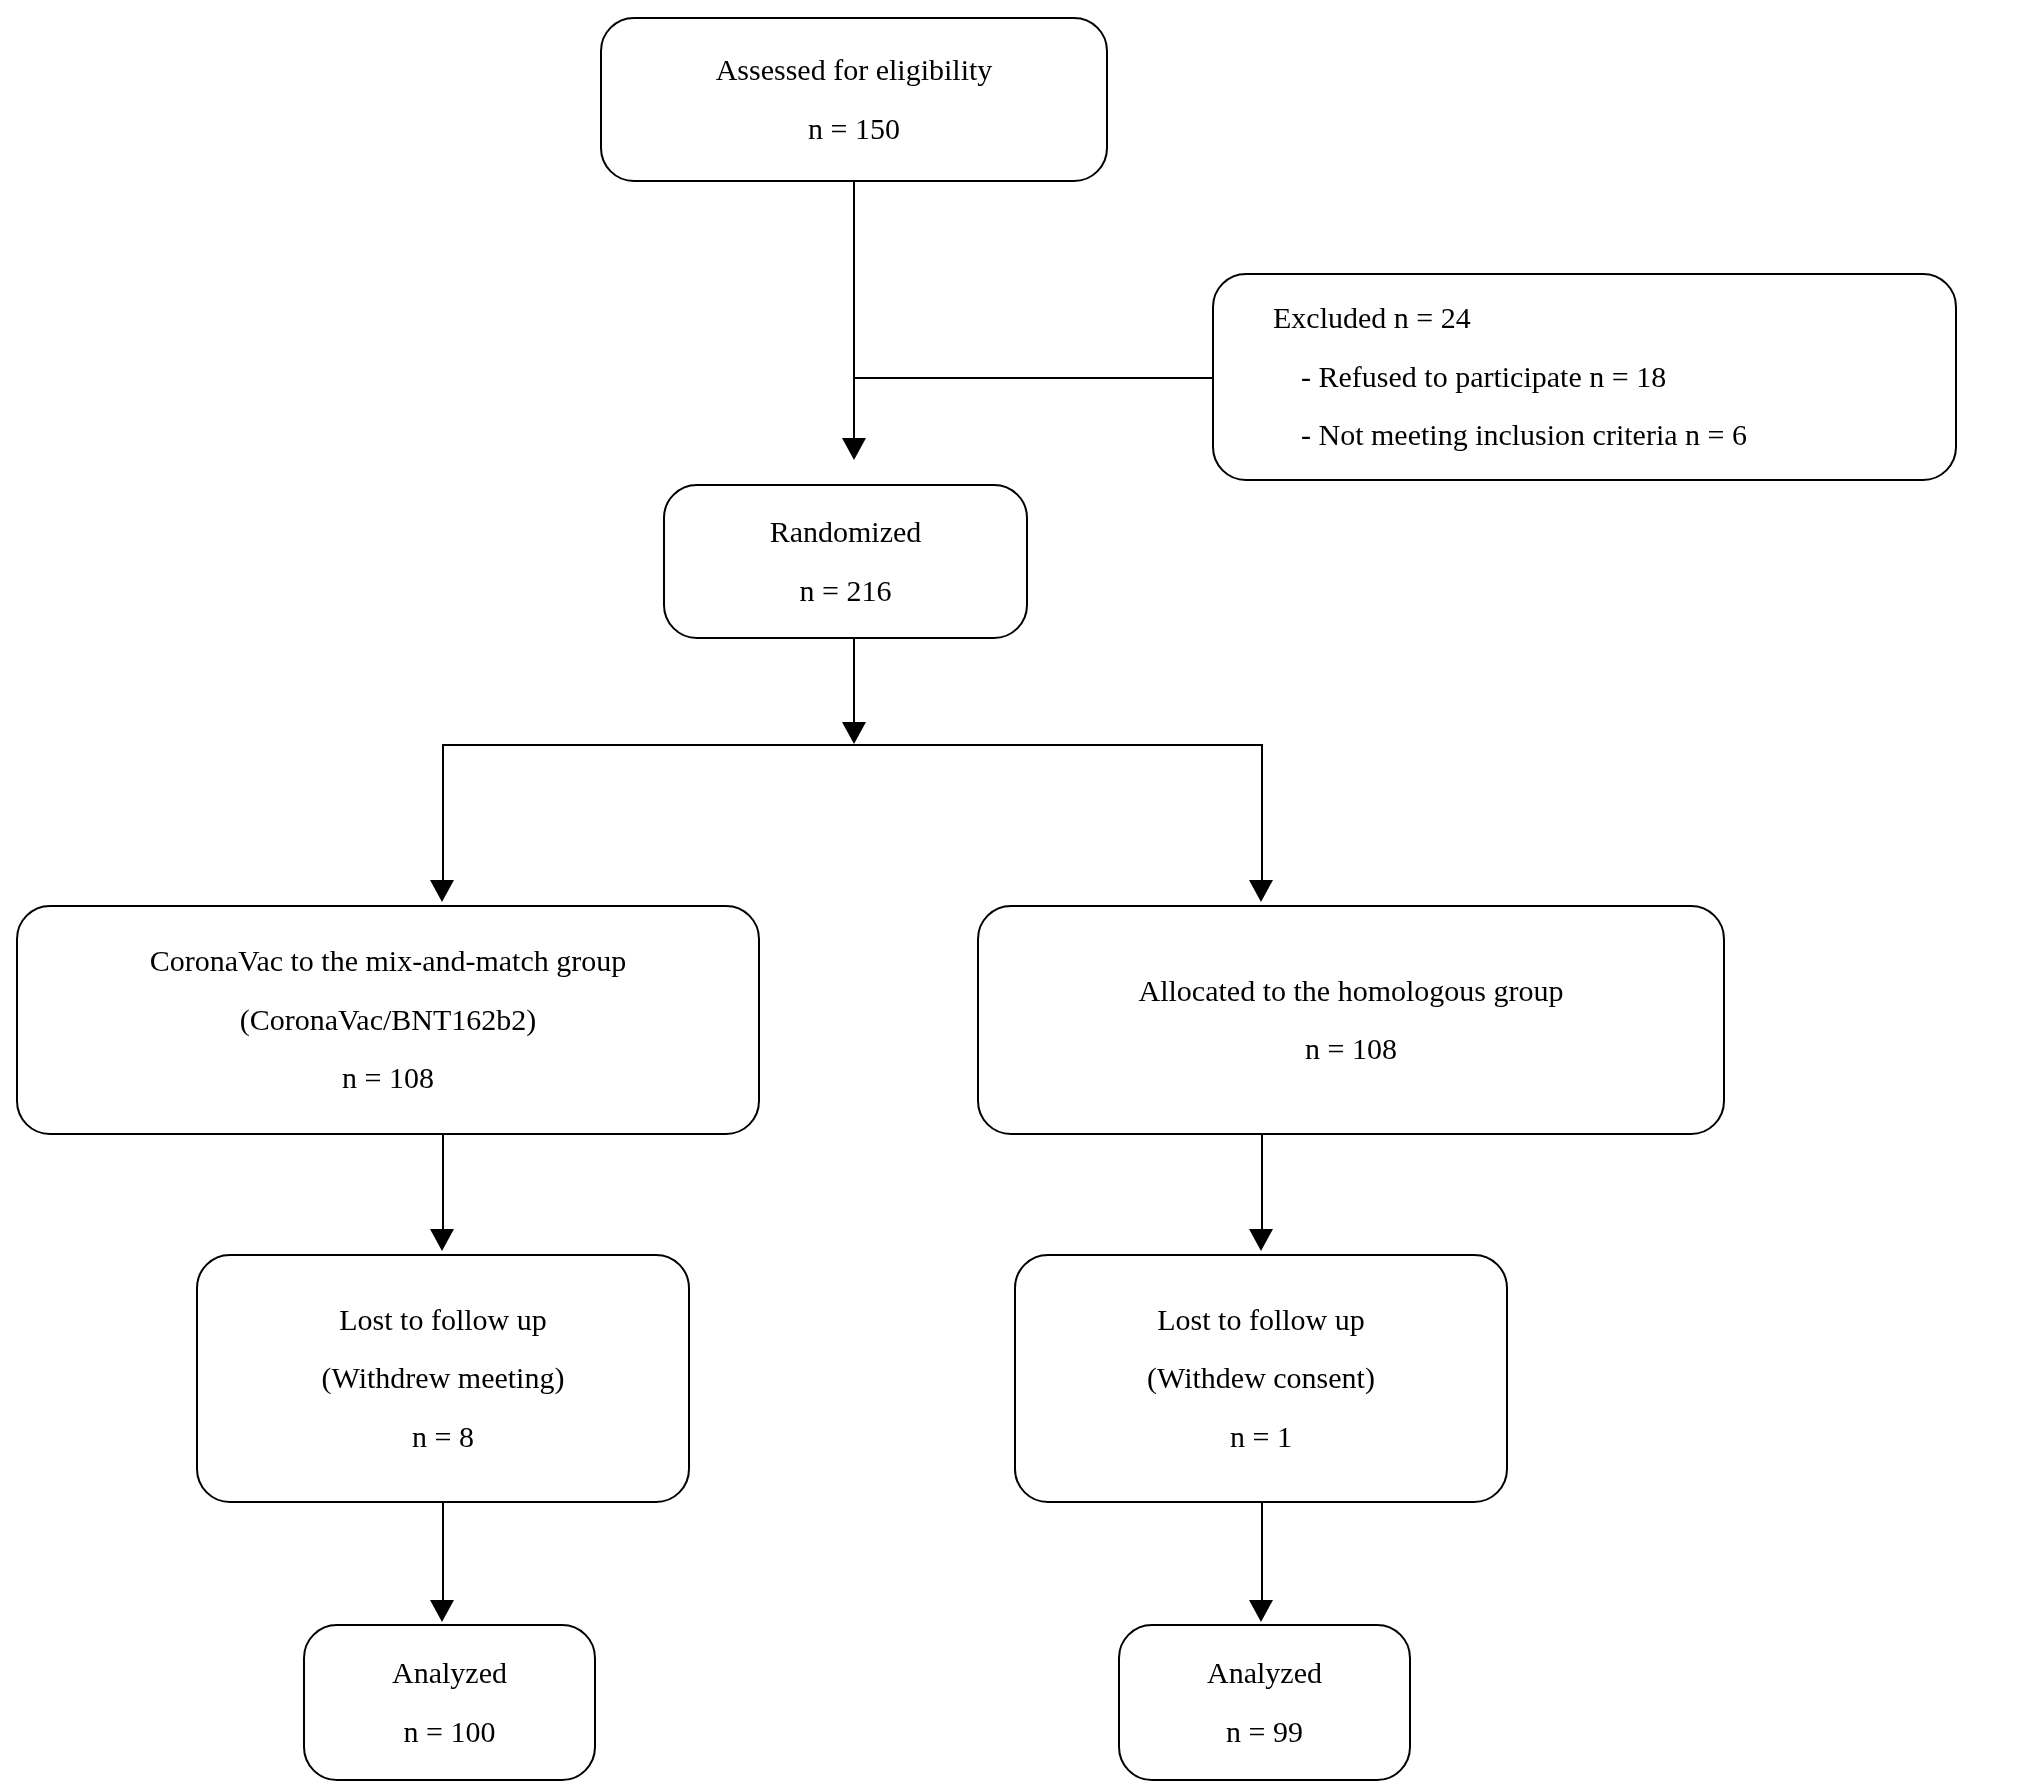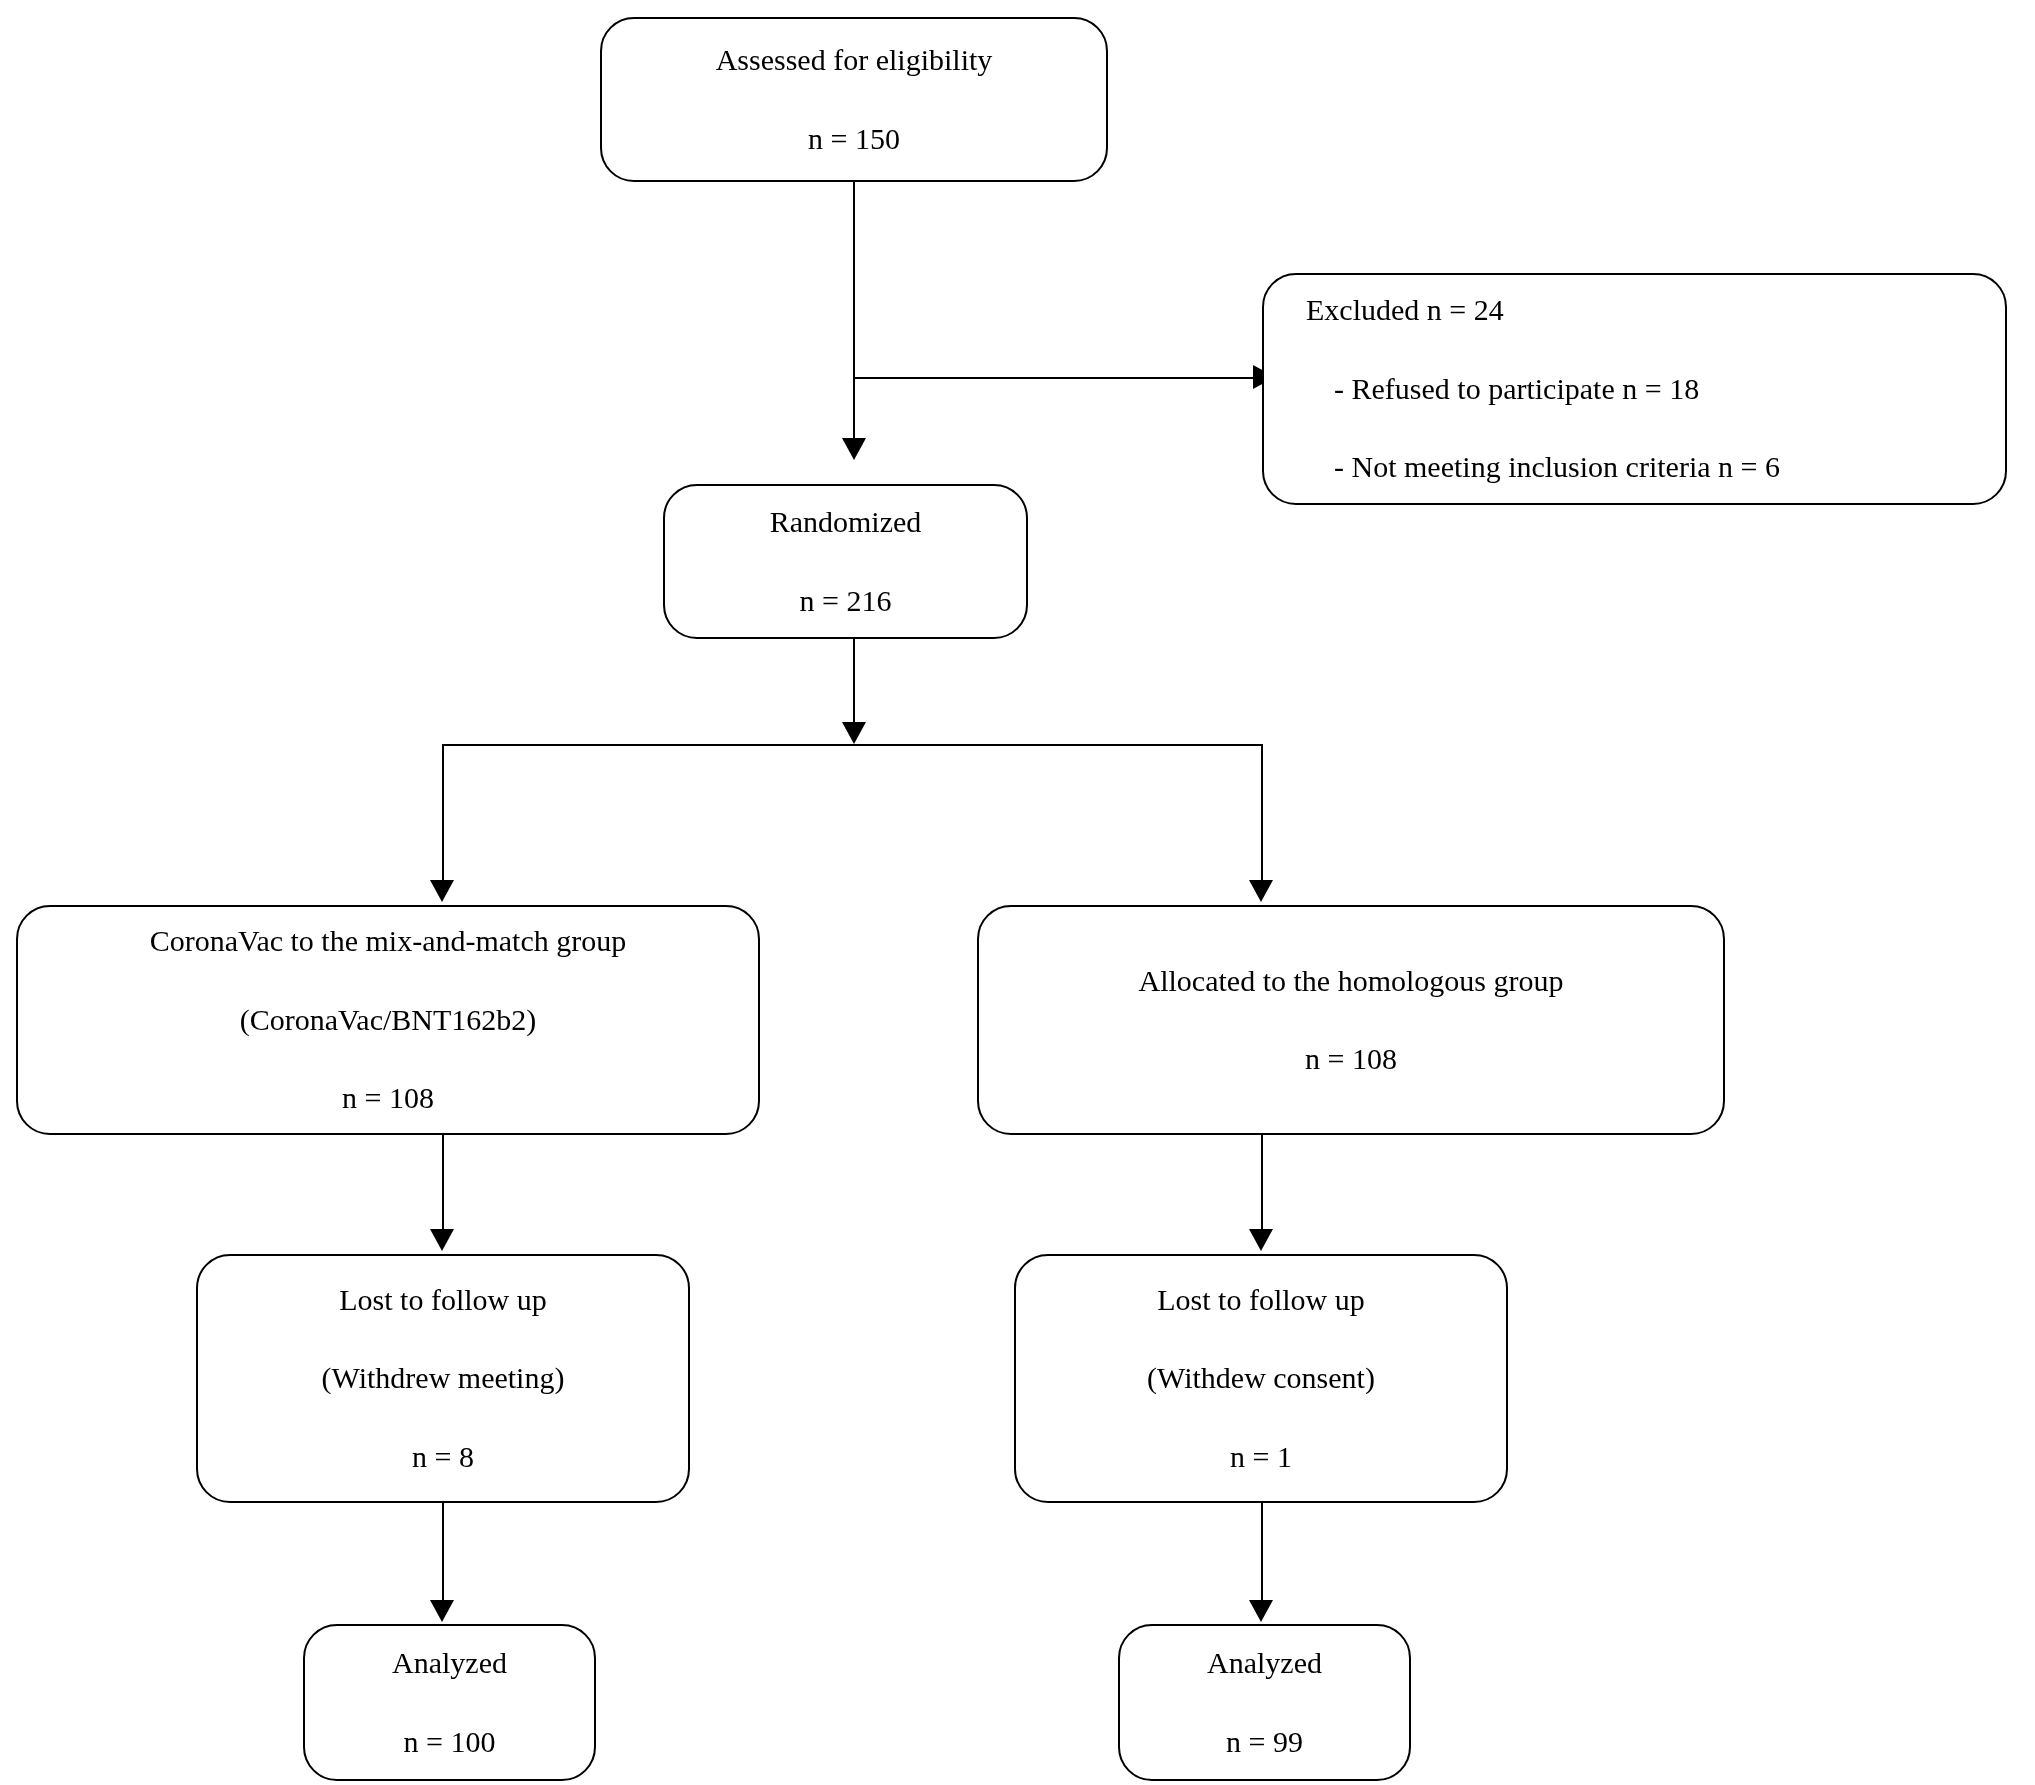--- a/index.html
+++ b/index.html
@@ -20,21 +20,20 @@
     position: absolute;
     box-sizing: border-box;
     border: 2.4px solid #000000;
     border-radius: 34px;
     background: #ffffff;
     display: flex;
     flex-direction: column;
     align-items: center;
     justify-content: center;
     text-align: center;
-    gap: 20px;
   }
   .node.left-align {
     align-items: flex-start;
     text-align: left;
   }
   .node-text {
     position: relative;
     line-height: 1.95;
     white-space: nowrap;
     font-size: 30px;
@@ -101,21 +100,21 @@
   <div class="arrow-down" style="left:430px; top:1600px;"></div>
 
   <div class="vline" style="left:1261px; top:1503px; height:99px;"></div>
   <div class="arrow-down" style="left:1249px; top:1600px;"></div>
 
   <div class="node" style="left:600px; top:17px; width:508px; height:165px;">
     <div class="node-text">Assessed for eligibility</div>
     <div class="node-text">n = 150</div>
   </div>
 
-  <div class="node left-align" style="left:1262px; top:273px; width:745px; height:232px; padding-left:42px; padding-right:19.4px;">
+  <div class="node left-align" style="left:1212px; top:273px; width:745px; height:208px; padding-left:59px; padding-right:19.4px;">
     <div class="node-text">Excluded n = 24</div>
     <div class="node-text indent">- Refused to participate n = 18</div>
     <div class="node-text indent">- Not meeting inclusion criteria n = 6</div>
   </div>
 
   <div class="node" style="left:663px; top:484px; width:365px; height:155px;">
     <div class="node-text">Randomized</div>
     <div class="node-text">n = 216</div>
   </div>
 

